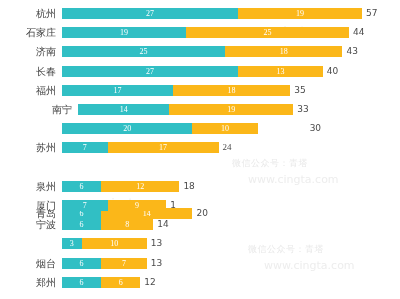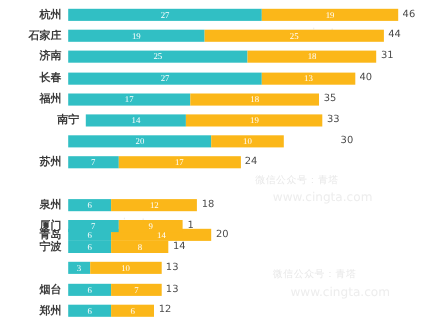--- a/index.html
+++ b/index.html
@@ -25,21 +25,20 @@
     position:absolute;
     left:0;
     top:0;
     width:56px;
     height:17px;
     line-height:17px;
     text-align:right;
     font-size:10px;
     color:#3b3b3b;
     font-family:"DejaVu Sans", sans-serif;
-    font-weight:bold;
   }
   .bars{
     position:absolute;
     left:62px;
     top:3px;
     height:11px;
   }
   .seg{
     position:absolute;
     top:0;
@@ -95,41 +94,41 @@
     <div class="wm2" style="left: 76px; top: 196px;">www.cingta.com</div>
     <div class="wm" style="left: 248px; top: 243px;">微信公众号：青塔</div>
     <div class="wm2" style="left: 264px; top: 259px;">www.cingta.com</div>
     <div class="row" style="top: 5px;">
       <div class="cat">杭州</div>
       <div class="bars" style="width: 300px;">
         <div class="seg seg-a" style="left: 0px; width: 176.087px;"></div>
         <div class="seg seg-b" style="left: 176.087px; width: 123.913px;"></div>
         <div class="seg-label" style="left: 0px; width: 176.087px;">27</div>
         <div class="seg-label" style="left: 176.087px; width: 123.913px;">19</div>
-        <div class="total" style="left: 304px;">46</div>
+        <div class="total" style="left: 304px;">57</div>
       </div>
     </div>
     <div class="row" style="top: 24.2px;">
       <div class="cat">石家庄</div>
       <div class="bars" style="width: 300px;">
         <div class="seg seg-a" style="left: 0px; width: 123.913px;"></div>
         <div class="seg seg-b" style="left: 123.913px; width: 163.043px;"></div>
         <div class="seg-label" style="left: 0px; width: 123.913px;">19</div>
         <div class="seg-label" style="left: 123.913px; width: 163.043px;">25</div>
         <div class="total" style="left: 290.957px; text-align: center;">44</div>
       </div>
     </div>
     <div class="row" style="top: 43.4px;">
       <div class="cat">济南</div>
       <div class="bars" style="width: 300px;">
         <div class="seg seg-a" style="left: 0px; width: 163.043px;"></div>
         <div class="seg seg-b" style="left: 163.043px; width: 117.391px;"></div>
         <div class="seg-label" style="left: 0px; width: 163.043px;">25</div>
         <div class="seg-label" style="left: 163.043px; width: 117.391px;">18</div>
-        <div class="total" style="left: 284.435px;">31</div>
+        <div class="total" style="left: 284.435px;">43</div>
       </div>
     </div>
     <div class="row" style="top: 62.6px;">
       <div class="cat">长春</div>
       <div class="bars" style="width: 300px;">
         <div class="seg seg-a" style="left: 0px; width: 176.087px;"></div>
         <div class="seg seg-b" style="left: 176.087px; width: 84.7826px;"></div>
         <div class="seg-label" style="left: 0px; width: 176.087px;">27</div>
         <div class="seg-label" style="left: 176.087px; width: 84.7826px;">13</div>
         <div class="total" style="left: 264.87px;">40</div>
@@ -164,21 +163,21 @@
         <div class="total" style="left: 199.652px; margin-left: 48px;">30</div>
       </div>
     </div>
     <div class="row" style="top: 139.4px;">
       <div class="cat">苏州</div>
       <div class="bars" style="width: 300px;">
         <div class="seg seg-a" style="left: 0px; width: 45.6522px;"></div>
         <div class="seg seg-b" style="left: 45.6522px; width: 110.87px;"></div>
         <div class="seg-label" style="left: 0px; width: 45.6522px;">7</div>
         <div class="seg-label" style="left: 45.6522px; width: 110.87px;">17</div>
-        <div class="total" style="left: 160.522px;">24</div>
+        <div class="total" style="left: 160.522px; font-family: Liberation Serif, serif;">24</div>
       </div>
     </div>
     <div class="row" style="top: 158.6px; margin-top: 46px;">
       <div class="cat">青岛</div>
       <div class="bars" style="width: 300px;">
         <div class="seg seg-a" style="left: 0px; width: 39.1304px;"></div>
         <div class="seg seg-b" style="left: 39.1304px; width: 91.3043px;"></div>
         <div class="seg-label" style="left: 0px; width: 39.1304px;">6</div>
         <div class="seg-label" style="left: 39.1304px; width: 91.3043px;">14</div>
         <div class="total" style="left: 134.435px;">20</div>

